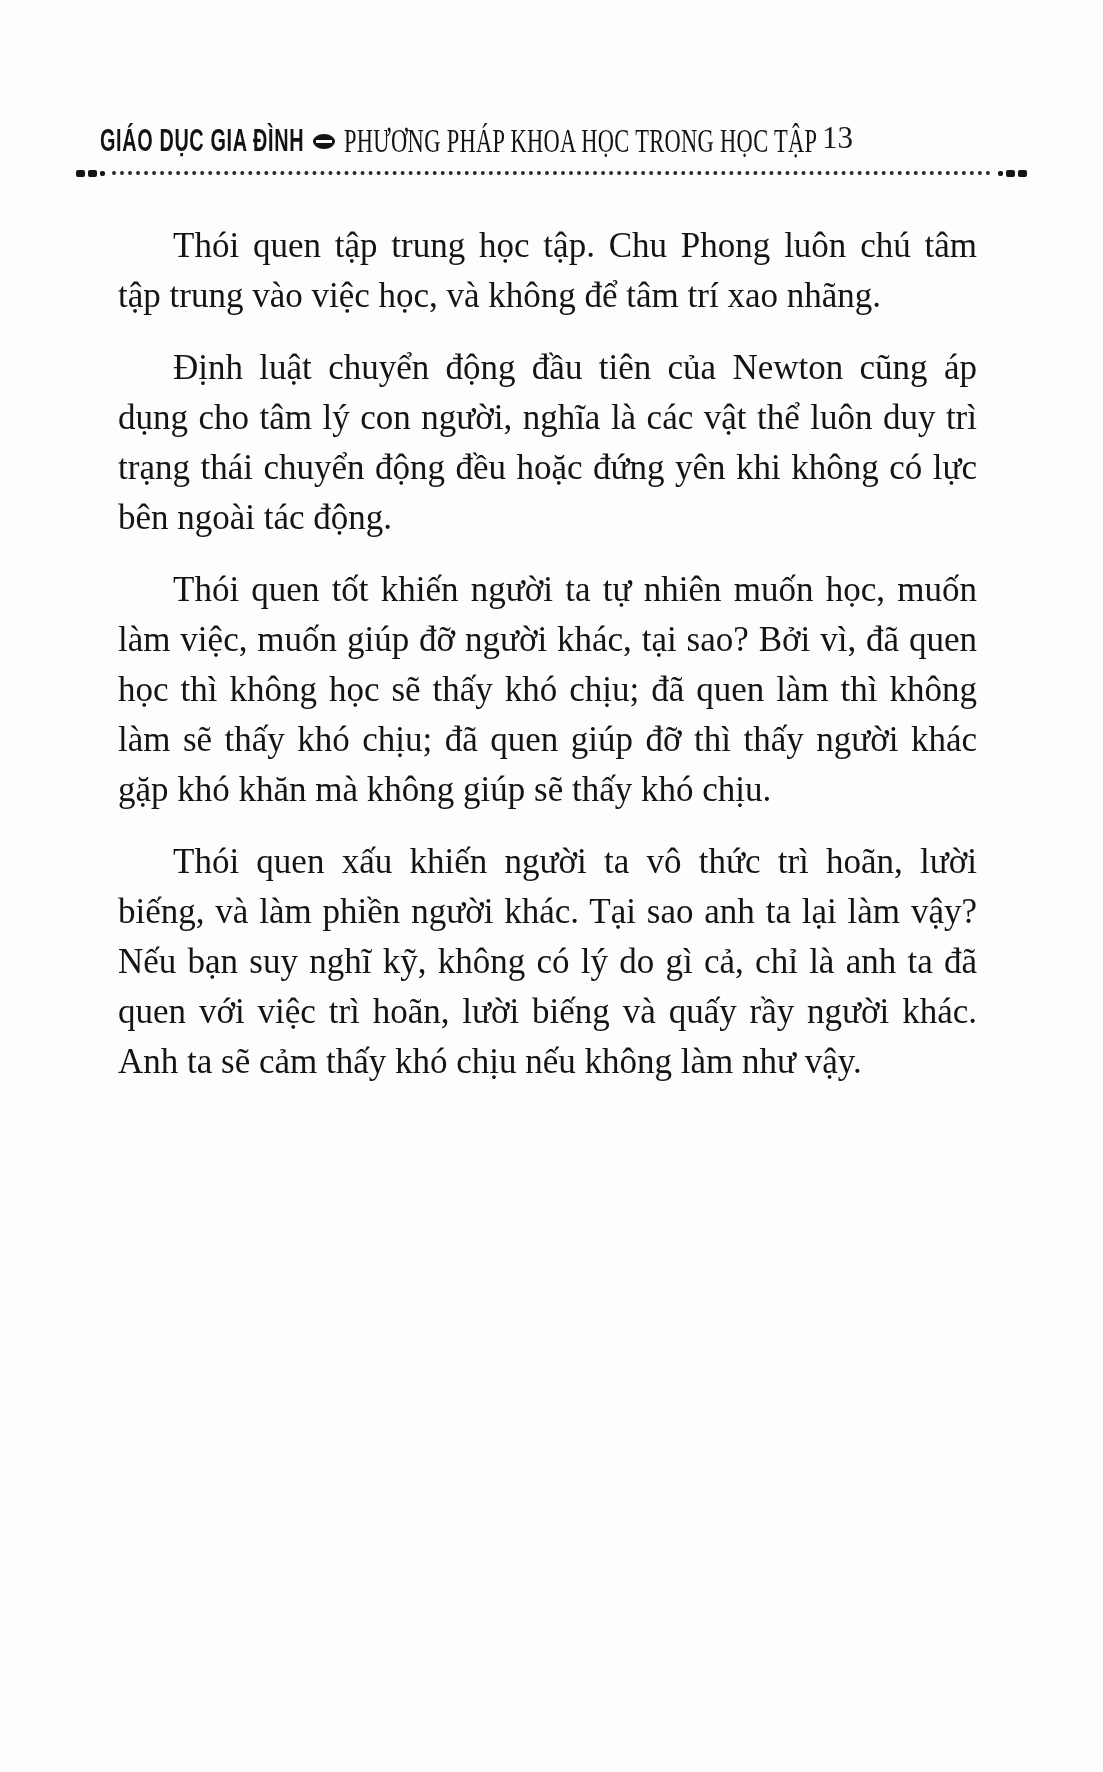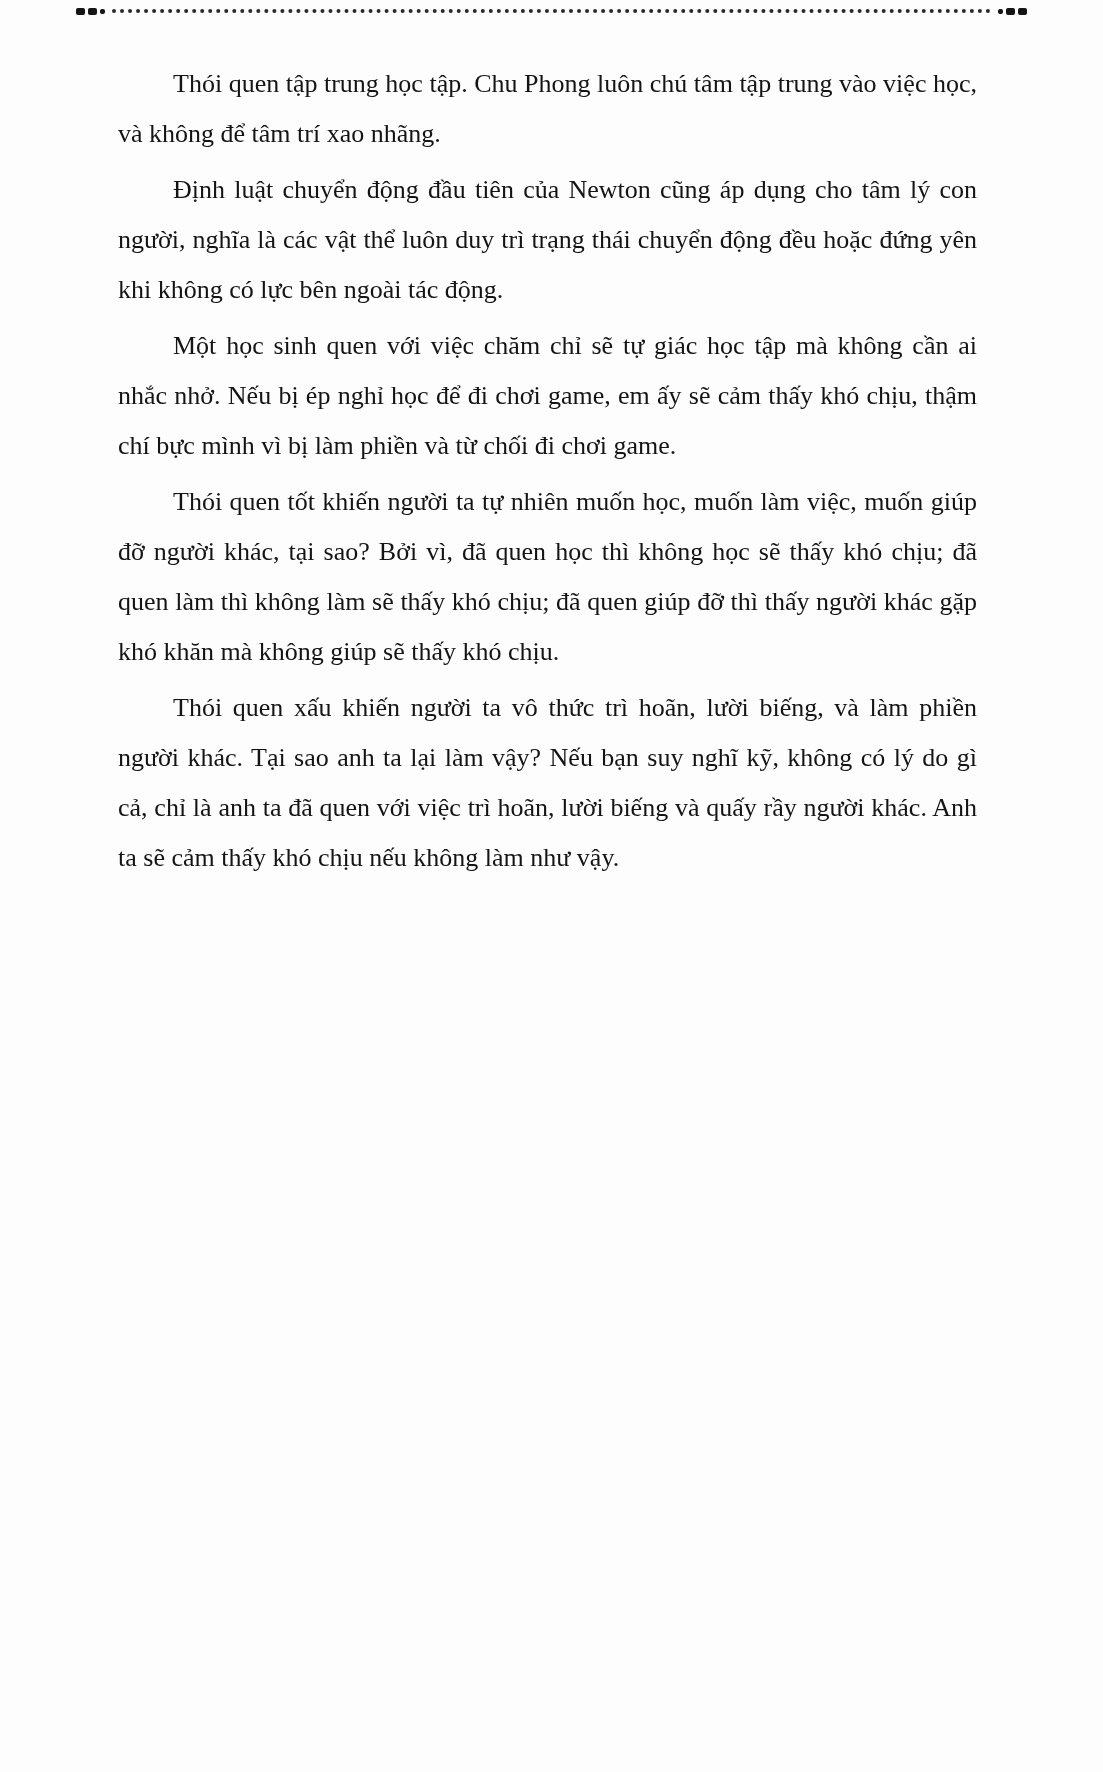--- a/index.html
+++ b/index.html
@@ -94,54 +94,59 @@
   .dots {
     flex: 1 1 auto;
     height: 0;
     border-bottom: 4px dotted #2a2a2a;
     transform: translateY(-1px);
   }
   
   .body-text {
     margin: 44px 126px 0 118px;
     font-family: "Liberation Serif", serif;
-    font-size: 26px;
+    font-size: 35px;
     line-height: 50px;
     text-align: justify;
     color: #141414;
   }
   .body-text p {
     margin: 0;
     text-indent: 55px;
   }
   .body-text p + p {
-    margin-top: 6px;
+    margin-top: 22px;
   }
 </style>
 </head>
 <body>
 
 <div class="page">
 
+  <div class="header">
+    <span class="series-title" style="transform-origin: 0px 50%; transform: scaleX(0.64); margin-right: -114.84px;">GIÁO DỤC GIA ĐÌNH</span>
+    <span class="sep-icon"></span>
+    <span class="book-title" style="transform-origin: 0px 50%; transform: scaleX(0.66); margin-right: -243.78px;">PHƯƠNG PHÁP KHOA HỌC TRONG HỌC TẬP</span>
+    <span class="page-number">13</span>
+  </div>
 
   <div class="divider">
     <span class="cluster">
       <span class="blob"></span>
       <span class="blob"></span>
       <span class="blob small"></span>
     </span>
     <span class="dots"></span>
     <span class="cluster">
       <span class="blob small"></span>
       <span class="blob"></span>
       <span class="blob"></span>
     </span>
   </div>
 
   <div class="body-text">
     <p>Thói quen tập trung học tập. Chu Phong luôn chú tâm tập trung vào việc học, và không để tâm trí xao nhãng.</p>
     <p>Định luật chuyển động đầu tiên của Newton cũng áp dụng cho tâm lý con người, nghĩa là các vật thể luôn duy trì trạng thái chuyển động đều hoặc đứng yên khi không có lực bên ngoài tác động.</p>
-    <p>Một học sinh quen với việc chăm chỉ sẽ tự giác học tập mà không cần ai nhắc nhở. Nếu bị ép nghỉ học để đi chơi game, em ấy sẽ cảm thấy khó chịu, thậm chí bực mình vì bị làm phiền và từ chối đi chơi game.</p>
     <p>Thói quen tốt khiến người ta tự nhiên muốn học, muốn làm việc, muốn giúp đỡ người khác, tại sao? Bởi vì, đã quen học thì không học sẽ thấy khó chịu; đã quen làm thì không làm sẽ thấy khó chịu; đã quen giúp đỡ thì thấy người khác gặp khó khăn mà không giúp sẽ thấy khó chịu.</p>
     <p>Thói quen xấu khiến người ta vô thức trì hoãn, lười biếng, và làm phiền người khác. Tại sao anh ta lại làm vậy? Nếu bạn suy nghĩ kỹ, không có lý do gì cả, chỉ là anh ta đã quen với việc trì hoãn, lười biếng và quấy rầy người khác. Anh ta sẽ cảm thấy khó chịu nếu không làm như vậy.</p>
   </div>
 
 </div>
 
 </body></html>

